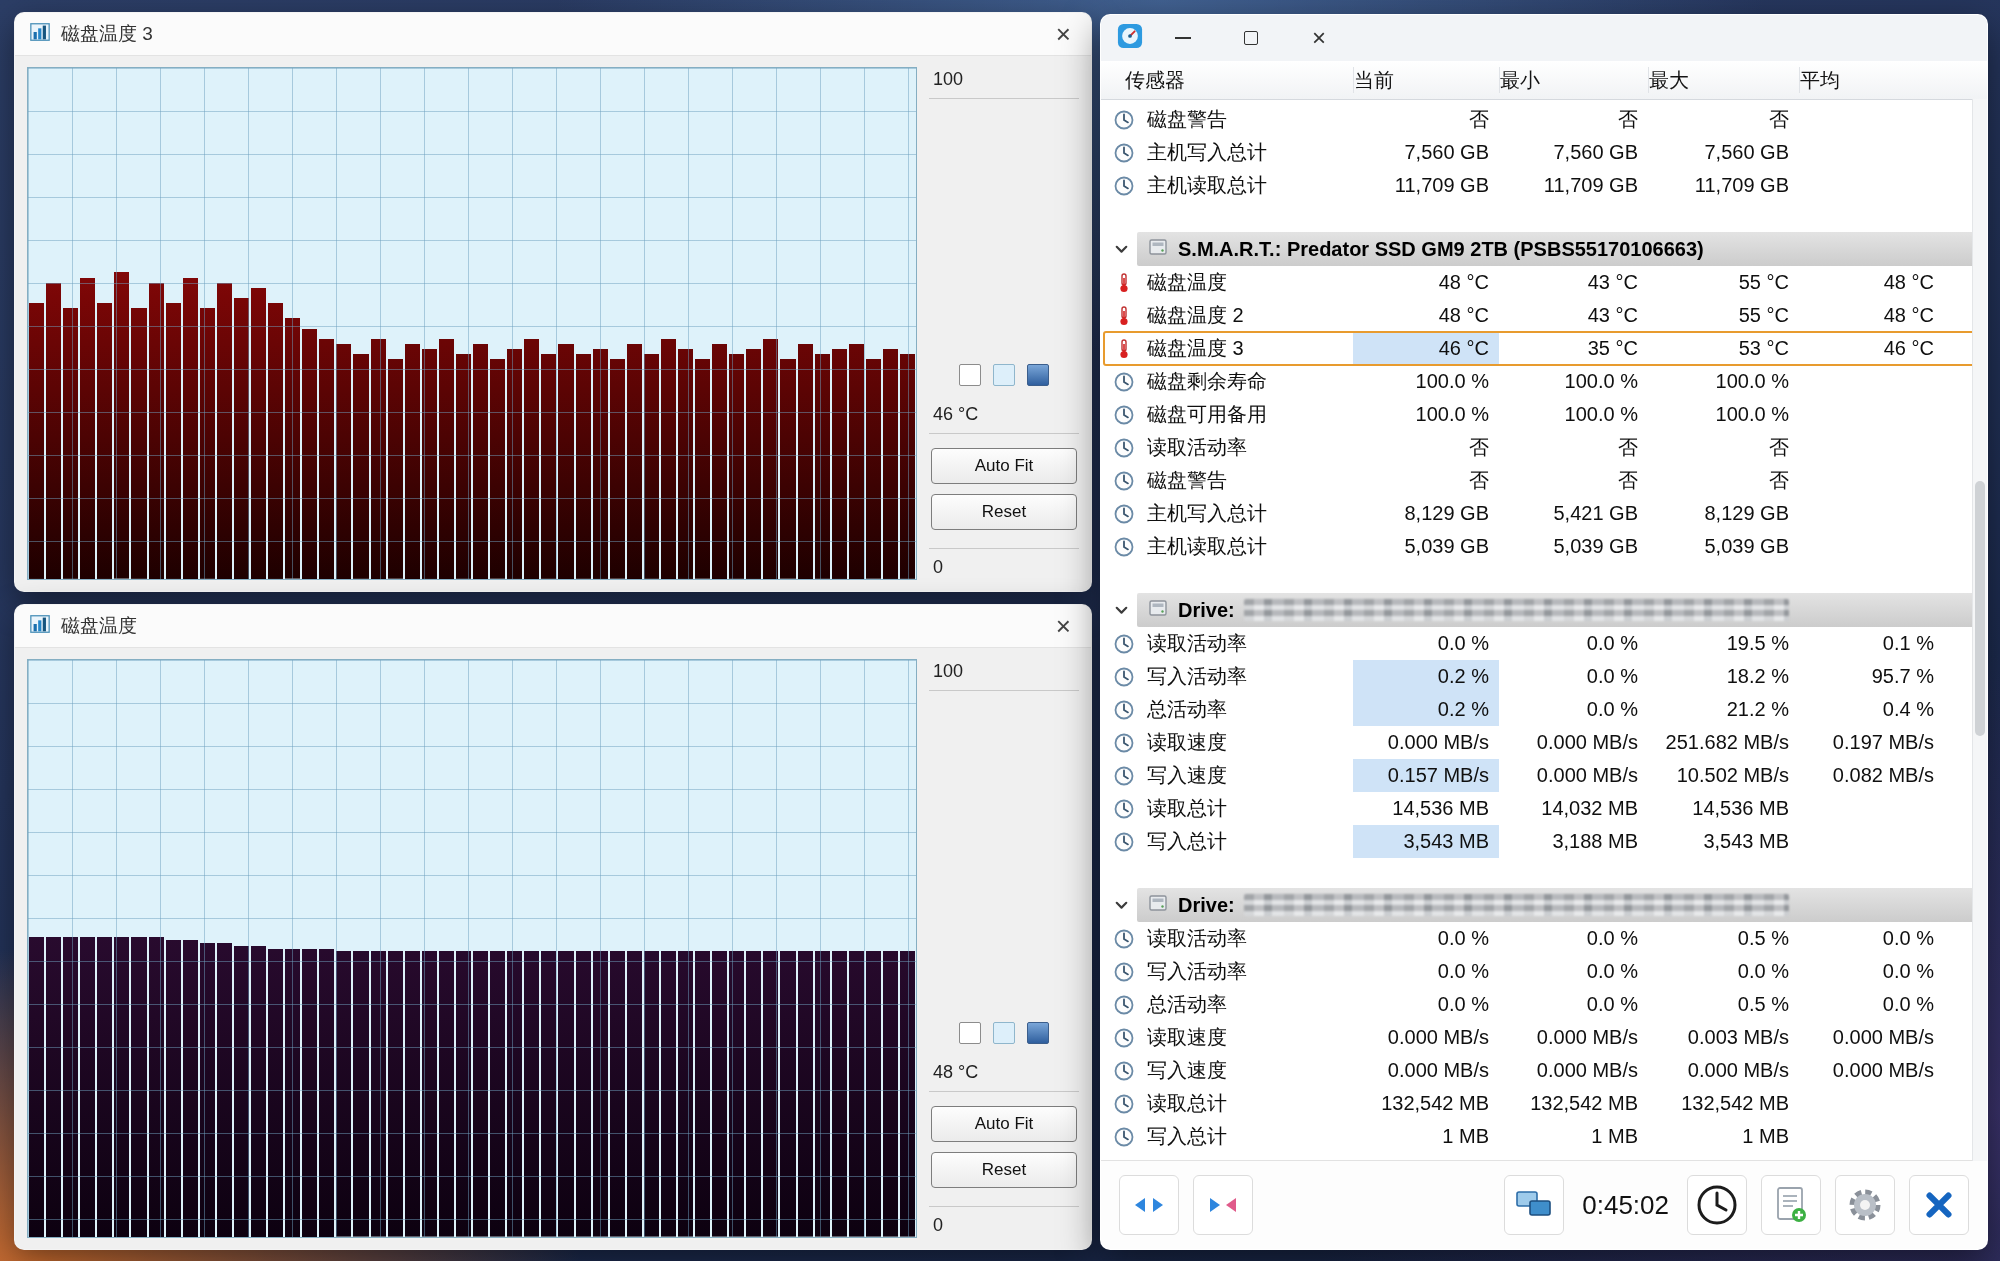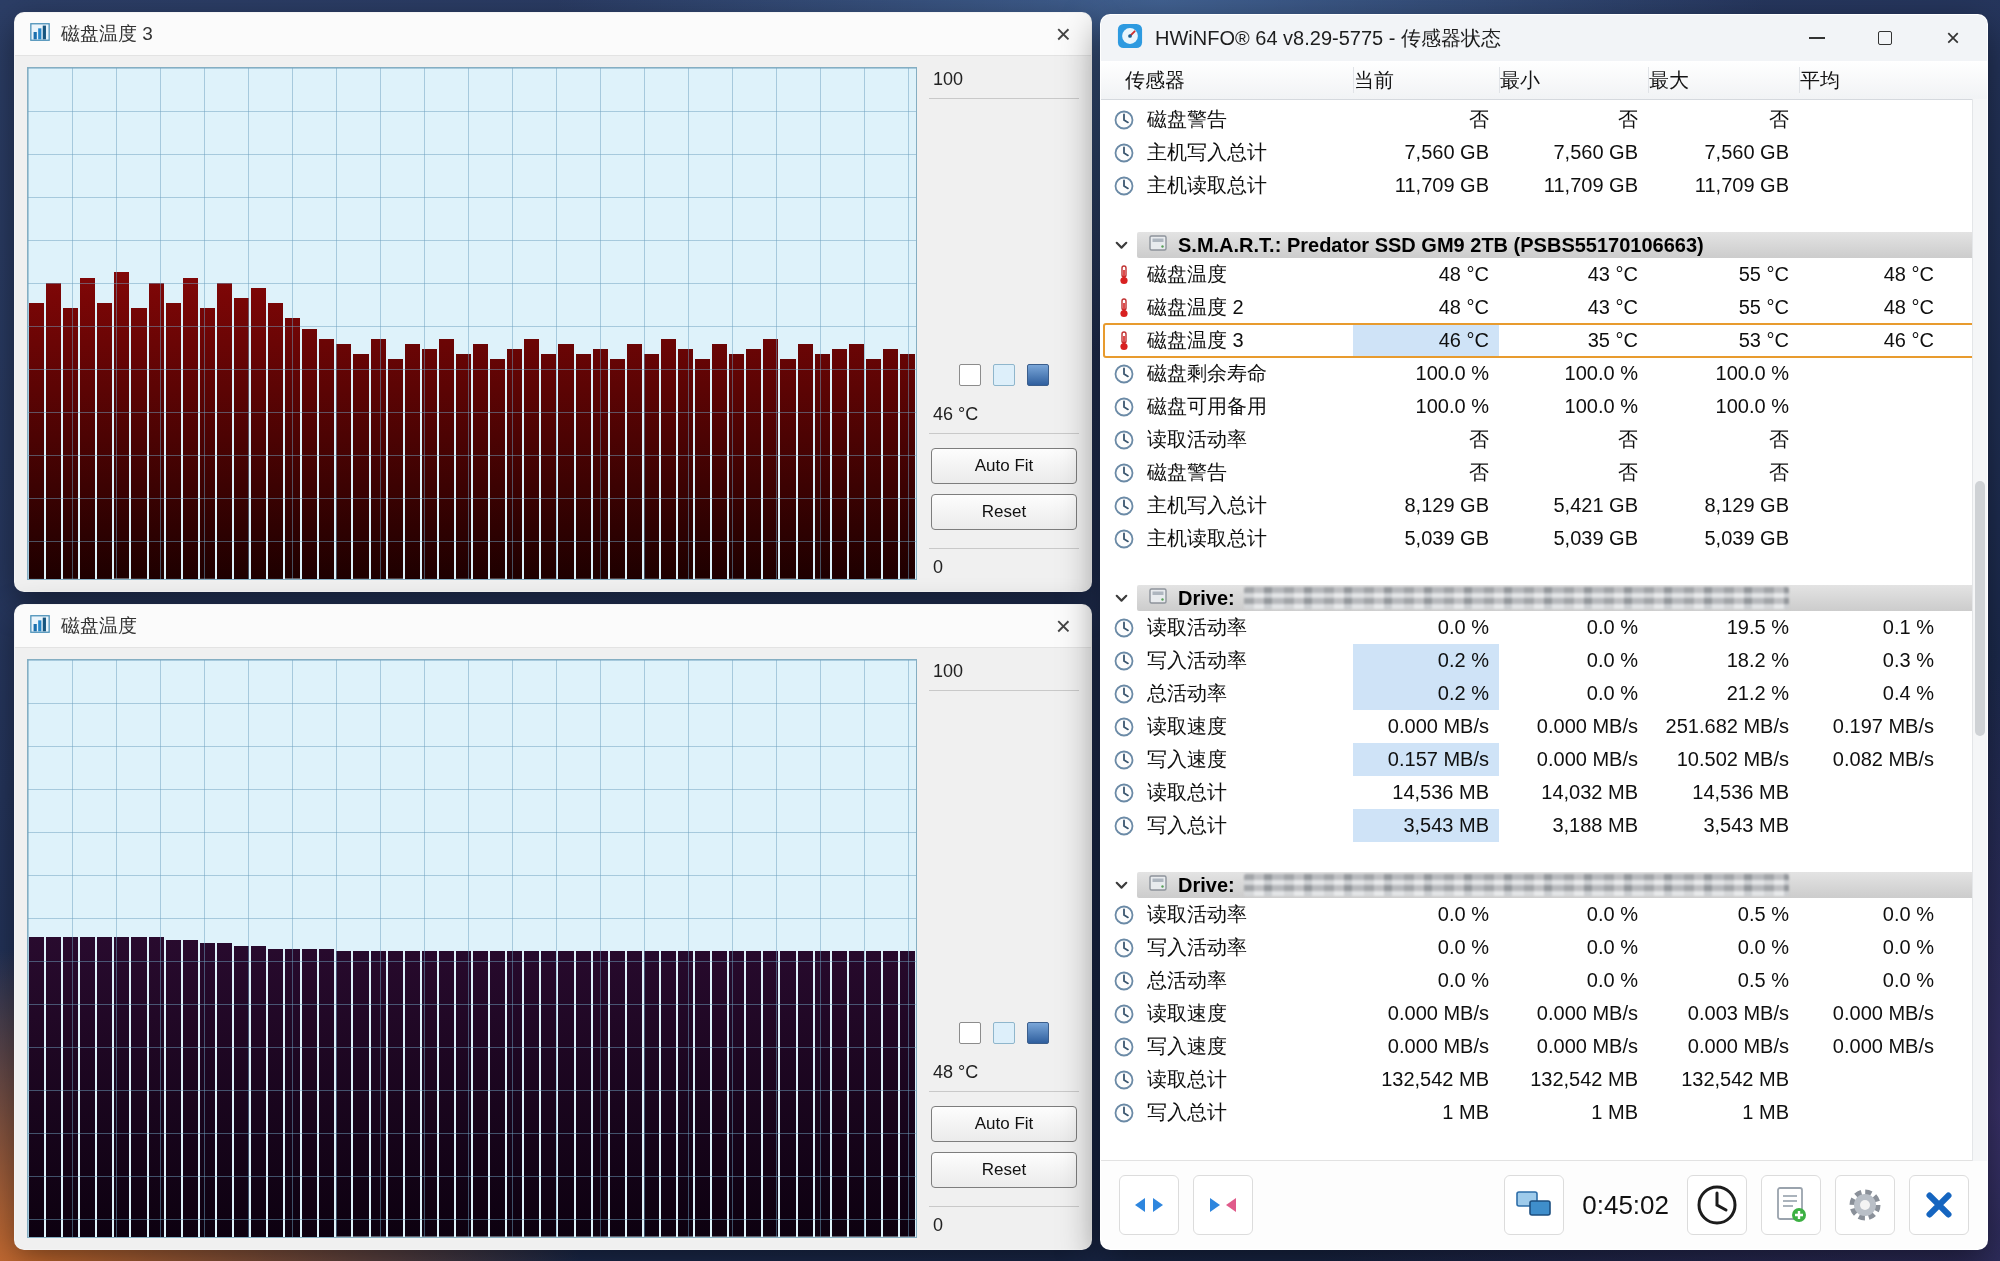--- a/index.html
+++ b/index.html
@@ -62,21 +62,21 @@
   .hw-rows{flex:1;overflow:hidden;padding-top:3px;position:relative}
   .s-row{display:grid;grid-template-columns:46px 206px 146px 149px 151px 145px 1fr;height:33px;align-items:center;
     font-size:20px;color:#0f0f0f;position:relative}
   .row-ic{justify-self:center;width:22px;height:22px}
   .row-ic svg{width:22px;height:22px;display:block}
   .lbl{white-space:nowrap}
   .cell{text-align:right;padding-right:10px;white-space:nowrap}
   .cell.hl{background:var(--highlight-cell);align-self:stretch;display:flex;align-items:center;justify-content:flex-end}
   .row-outline::after{content:"";position:absolute;left:2px;right:6px;top:-1px;bottom:-1px;
     border:2.5px solid var(--selection-outline);border-radius:3px;pointer-events:none}
-  .sec-row{display:flex;align-items:center;height:26px;margin-top:30px;padding-left:8px;gap:4px}
+  .sec-row{display:flex;align-items:center;height:34px;margin-top:30px;padding-left:8px;gap:4px}
   .chev{width:24px;display:flex;justify-content:center}
   .chev svg{width:17px;height:17px}
   .sec-bar{flex:1;display:flex;align-items:center;gap:9px;height:100%;padding:0 10px;margin-right:3px;
     background:linear-gradient(180deg,#e3e3e3,#cccccc);border-radius:2px}
   .sec-bar svg{width:22px;height:22px;flex:0 0 auto}
   .sec-label{font-weight:bold;font-size:20px;color:#000;white-space:nowrap}
   .blur-block{flex:0 0 545px;height:22px;border-radius:2px;
     background:
       repeating-linear-gradient(90deg,#b9bcc0 0 10px,#d8dadd 10px 20px,#a9adb2 20px 28px,#cfd2d6 28px 40px),
       repeating-linear-gradient(0deg,rgba(255,255,255,.4) 0 5px,rgba(0,0,0,.12) 5px 11px);
@@ -265,21 +265,20 @@
 <section class="hwin">
   <header class="hw-tb">
     <span>
       <svg width="26" height="26" viewBox="0 0 28 28">
           <rect x="1" y="1" width="26" height="26" rx="6" fill="#2e9ae0"></rect>
           <circle cx="14" cy="14" r="8.5" fill="#eaf5fc"></circle>
           <path d="M14 14L19 9" stroke="#d03030" stroke-width="2" stroke-linecap="round"></path>
           <circle cx="14" cy="14" r="2" fill="#1d5d8c"></circle>
         </svg>
     </span>
-    <span class="hw-title">HWiNFO® 64 v8.29-5775 - 传感器状态</span>
     <button class="win-btn">
         <span class="min-glyph"></span>
       </button>
     <button class="win-btn">
         <span class="max-glyph"></span>
       </button>
     <button class="win-btn">
         <span class="x-glyph">×</span>
       </button>
   </header>
@@ -500,21 +499,21 @@
         <span class="row-ic">
           <svg viewBox="0 0 22 22">
             <circle cx="11" cy="11" r="8.5" fill="#fdfdfd" stroke="#6b8aa6" stroke-width="1.8"></circle>
             <path d="M11 5.5V11l4 2.4" stroke="#3a556e" stroke-width="1.8" fill="none" stroke-linecap="round"></path>
           </svg>
         </span>
         <div class="lbl">写入活动率</div>
         <div class="cell hl">0.2 %</div>
         <div class="cell">0.0 %</div>
         <div class="cell">18.2 %</div>
-        <div class="cell">0.3 %</div>
+        <div class="cell">95.7 %</div>
       </div>
       <div class="s-row">
         <span class="row-ic">
           <svg viewBox="0 0 22 22">
             <circle cx="11" cy="11" r="8.5" fill="#fdfdfd" stroke="#6b8aa6" stroke-width="1.8"></circle>
             <path d="M11 5.5V11l4 2.4" stroke="#3a556e" stroke-width="1.8" fill="none" stroke-linecap="round"></path>
           </svg>
         </span>
         <div class="lbl">总活动率</div>
         <div class="cell hl">0.2 %</div>

